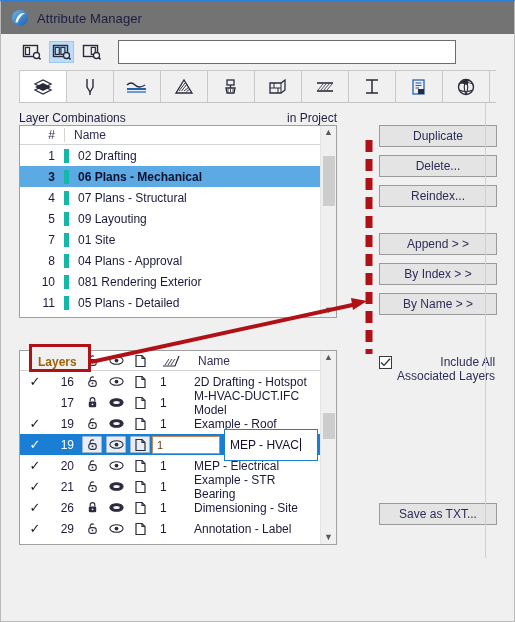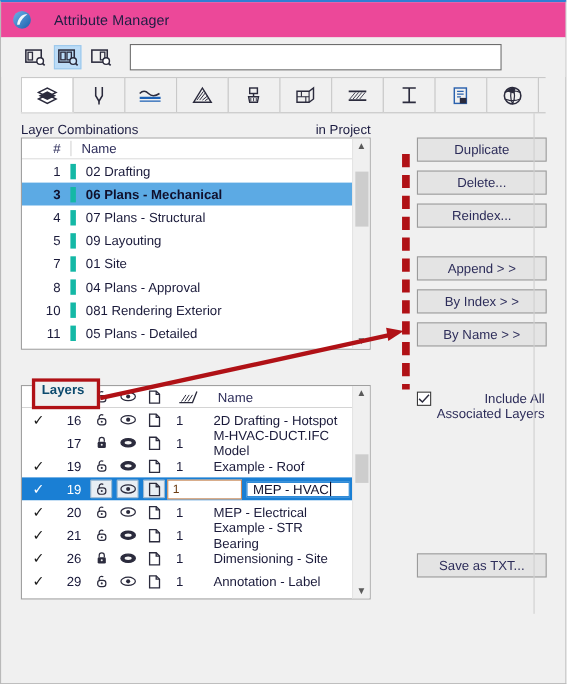--- a/index.html
+++ b/index.html
@@ -15,22 +15,22 @@
   }
   #win {
     position:absolute; inset:0;
     border:1px solid #b9b9b9;
     border-top:2px solid #2f7fd4;
     background:#f0f0f0;
     display:flex; flex-direction:column;
   }
   
   .titlebar {
-    height:32px; background:#ec4899;
-    display:flex; align-items:center; gap:20px;
+    height:32px; background:#737373;
+    display:flex; align-items:center; gap:8px;
     padding:0 10px; flex:0 0 32px;
   }
   .app-logo { width:18px; height:18px; flex:0 0 18px; }
   .title-text { font-size:13px; color:#1d1d42; letter-spacing:.1px; }
 
   
   .toolbar {
     flex:0 0 36px; display:flex; align-items:center;
     padding:0 18px; gap:5px; background:#f0f0f0;
   }
@@ -114,21 +114,21 @@
   .k-num  { width:30px; flex:0 0 30px; text-align:right; padding-right:6px; }
   .k-ico  { width:24px; flex:0 0 24px; display:flex; align-items:center; justify-content:center; }
   .k-pen  { width:34px; flex:0 0 34px; text-align:left; padding-left:8px; }
   .k-name { flex:1; padding-left:8px; }
 
   
   .ibox { width:20px; height:17px; border:1px solid #9bb8d0; background:#e8eef4;
           display:flex; align-items:center; justify-content:center; border-radius:1px; }
   .penedit { width:68px; height:18px; background:#fff; border:1px solid #c98a5a;
              color:#6b3c12; font-size:11px; padding-left:4px; display:flex; align-items:center; }
-  .nameedit { flex:1; height:14px; background:#fff; border:1px solid #1a7fd4;
+  .nameedit { flex:1; height:32px; background:#fff; border:1px solid #1a7fd4;
               color:#10102c; font-size:12px; padding-left:5px;
               display:flex; align-items:center; margin-right:2px; }
   .caret { width:1px; height:13px; background:#10102c; margin-left:1px; }
 
   
   .rpanel { position:absolute; left:378px; top:0; width:120px; }
   .rbtn {
     width:118px; height:22px; margin-bottom:8px;
     background:#e4e4e4; border:1px solid #9b9b9b;
     font-family:inherit; font-size:12px; color:#2d2d5a;
@@ -138,22 +138,22 @@
   .chkrow { display:flex; gap:5px; align-items:flex-start; margin-top:4px; }
   .chkbox { width:13px; height:13px; border:1px solid #3a3a3a; background:#fff;
             flex:0 0 13px; display:flex; align-items:center; justify-content:center;
             margin-top:1px; }
   .chklbl { font-size:12px; line-height:14px; color:#2d2d5a; }
 
   .vdiv { position:absolute; left:502px; top:110px; width:1px; height:460px; background:#cfcfcf; }
   .layers-badge {
     position:absolute; left:28px; top:342px; width:62px; height:28px;
     border:3px solid #b01116; background:transparent; z-index:6;
-    display:flex; align-items:flex-start; padding-left:6px;
-    font-size:12px; font-weight:bold; color:#0c4a6e; background:#f0f0f0;
+    display:flex; align-items:flex-end; padding-left:6px;
+    font-size:12px; font-weight:bold; color:#a16207; background:#f0f0f0;
   }
   svg.overlay { position:absolute; left:0; top:0; width:515px; height:622px; z-index:5; pointer-events:none; }
 </style>
 </head>
 <body>
 
 <div id="win">
 
   <div class="titlebar">
     <svg class="app-logo" viewBox="0 0 20 20">

